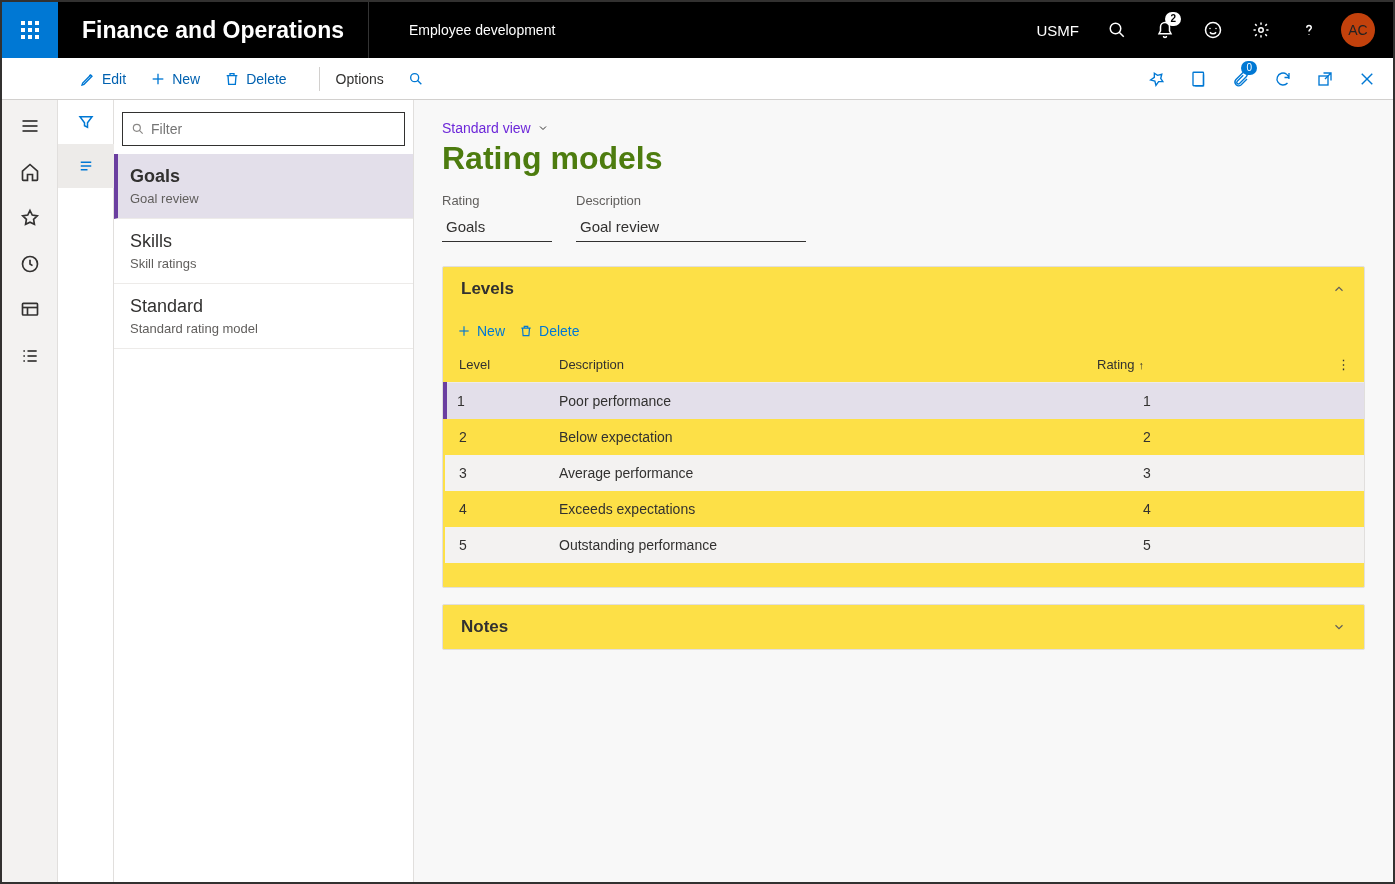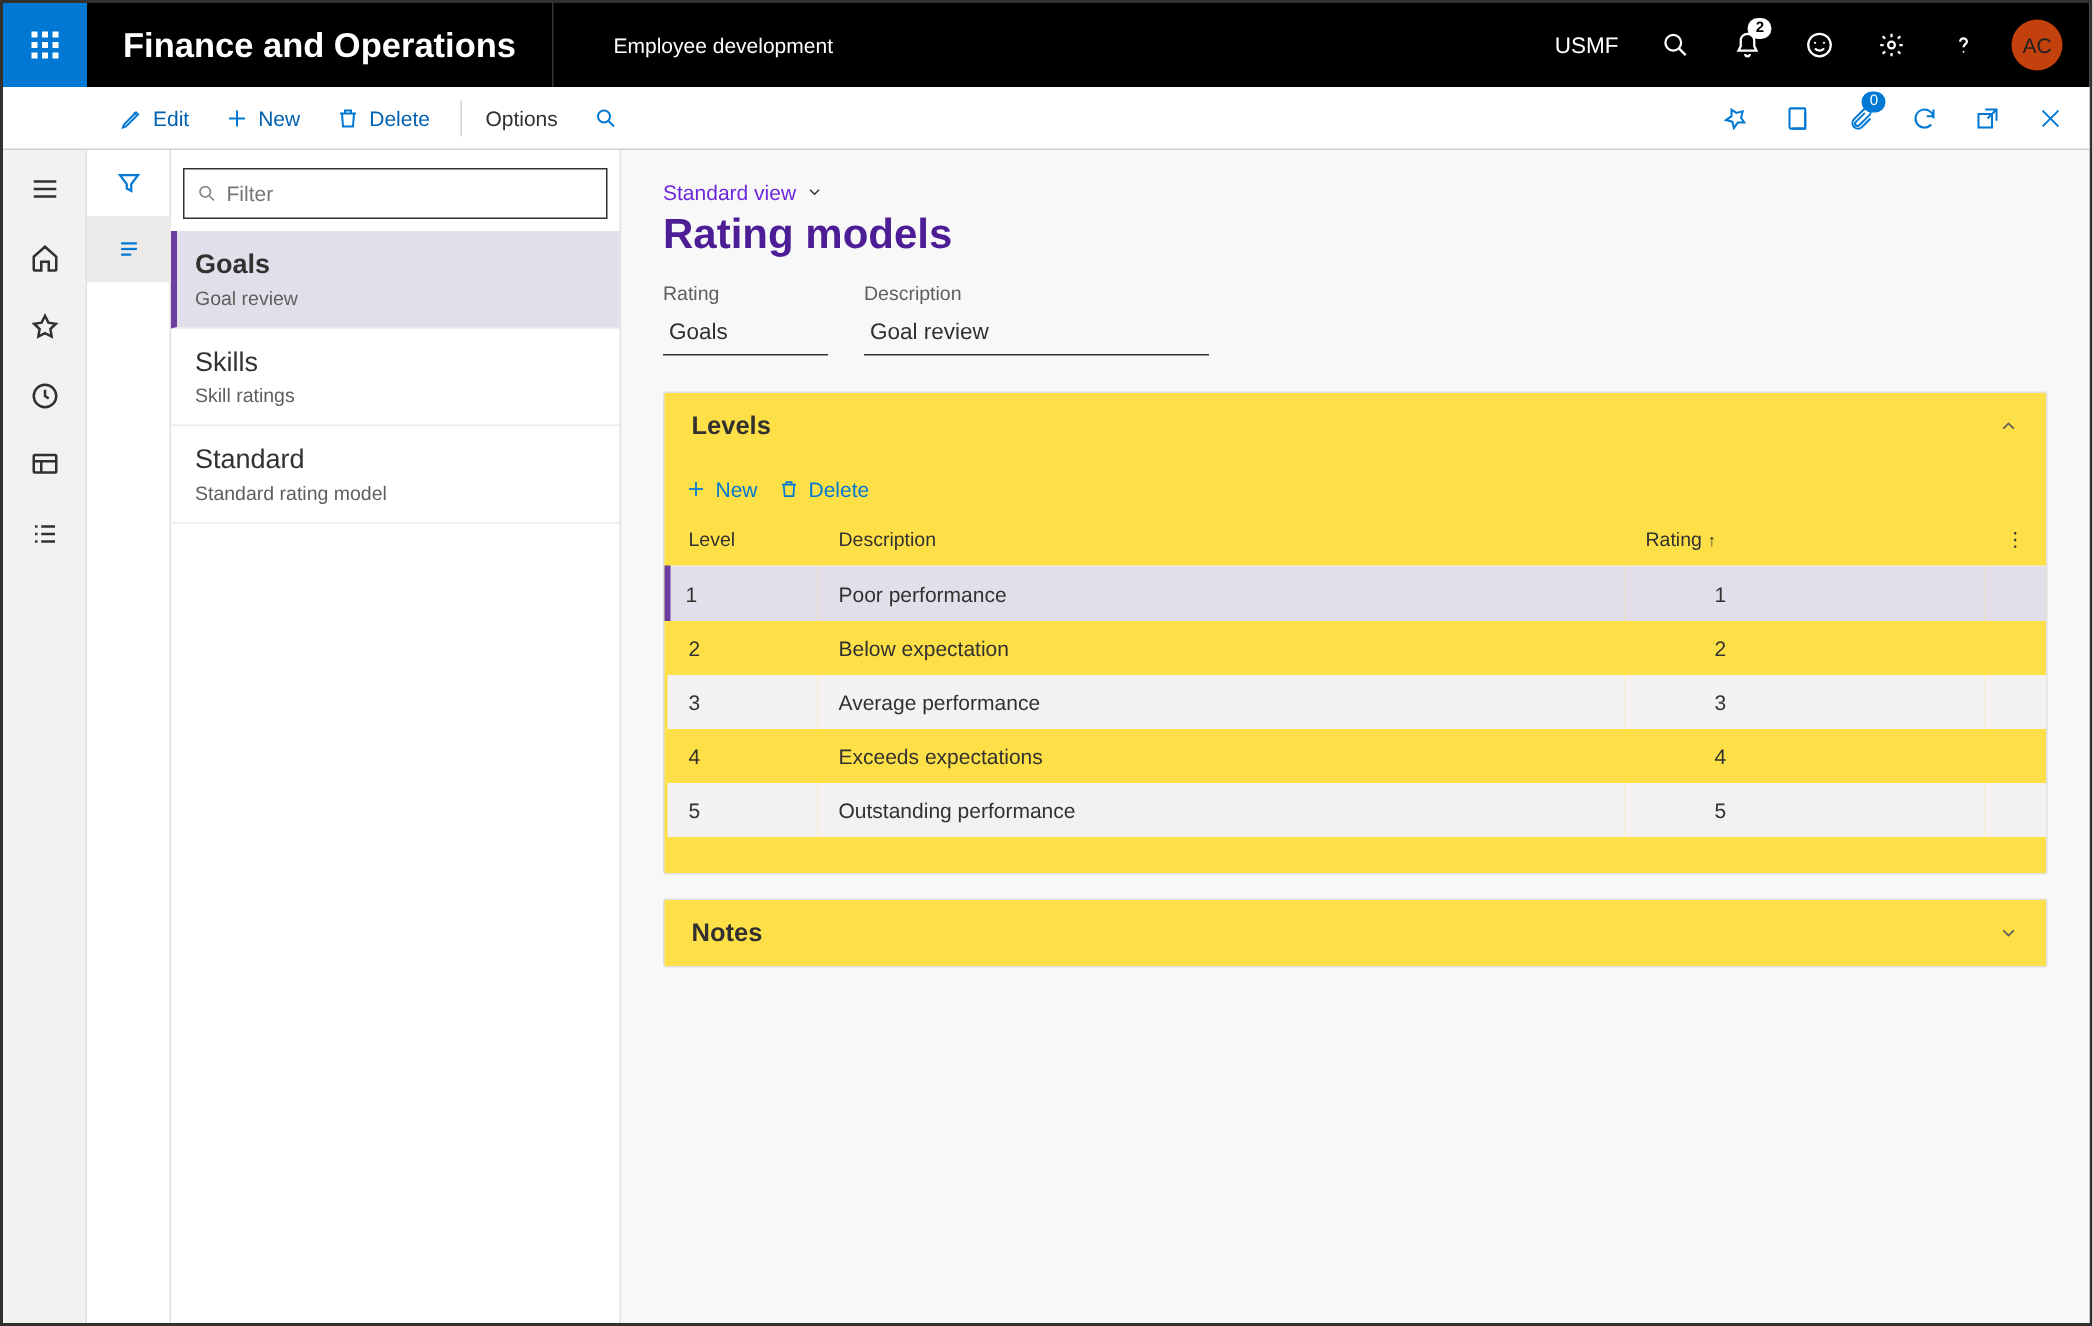--- a/index.html
+++ b/index.html
@@ -16,21 +16,21 @@
   .top-actions .tbtn { width:44px; height:56px; display:flex; align-items:center; justify-content:center; position:relative; cursor:pointer; }
   .top-actions .tbtn svg { stroke:#fff; fill:none; }
   .legal-entity { font-size:15px; padding: 0 12px; }
   .avatar { width:34px; height:34px; border-radius:50%; background:#c2410c; color:#222; display:flex; align-items:center; justify-content:center; font-size:14px; margin:0 10px 0 6px;}
   .badge { position:absolute; top:10px; right:6px; background:#fff; color:#000; font-size:10px; border-radius:10px; padding:0 5px; line-height:14px; font-weight:600;}
 
   
   .actionbar { height: 42px; border-bottom:1px solid #d2d0ce; display:flex; align-items:center; padding: 0 8px 0 70px; gap: 8px; background:#fff;}
   .actionbar .abtn { display:flex; align-items:center; gap:6px; font-size:14px; color:#0061b0; padding:4px 8px; cursor:pointer; }
   .actionbar .abtn svg { stroke:#0078d4; }
-  .actionbar .abtn.options { color:#323130; font-weight:400; border-left:1px solid #d2d0ce; padding-left:16px; margin-left:4px;}
+  .actionbar .abtn.options { color:#323130; font-weight:400; border-left:1px solid #d2d0ce; padding-left:16px; margin-left:16px;}
   .actionbar .spacer { flex:1; }
   .actionbar .right-icons { display:flex; gap:6px; align-items:center;}
   .actionbar .icbtn { width:36px; height:36px; display:flex; align-items:center; justify-content:center; cursor:pointer; position:relative;}
   .actionbar .icbtn svg { stroke:#0078d4; fill:none;}
   .pill { position:absolute; top:0; right:2px; background:#0078d4; color:#fff; font-size:10px; border-radius:10px; padding:0 5px; line-height:14px;}
 
   
   .body { flex:1; display:flex; min-height:0; }
   .navrail { width:56px; background:#f3f2f1; border-right:1px solid #e1dfdd; display:flex; flex-direction:column; align-items:center; padding-top:4px; gap:2px;}
   .navrail .nbtn { width:56px; height:44px; display:flex; align-items:center; justify-content:center; cursor:pointer; }
@@ -45,21 +45,21 @@
   .filterbox { margin: 0 8px 8px 8px; height:34px; border:1px solid #323130; display:flex; align-items:center; padding:0 8px; gap:6px;}
   .filterbox input { border:none; outline:none; font-size:14px; flex:1;}
   .listitem { padding: 12px 16px; border-bottom:1px solid #edebe9; cursor:pointer; }
   .listitem .li-title { font-size:18px; font-weight:400; color:#323130; }
   .listitem .li-sub { font-size:13px; color:#605e5c; margin-top:4px;}
   .listitem.selected { background:#e3dfea; border-left:4px solid #6b3fa0; padding-left:12px;}
   .listitem.selected .li-title { font-weight:600; }
 
   .main { flex:1; background:#f8f8f8; padding: 20px 28px; overflow:auto;}
   .viewrow { font-size:14px; color:#6d28d9; display:flex; align-items:center; gap:6px; margin-bottom:4px; cursor:pointer;}
-  .pagetitle { font-size:28px; font-weight:600; margin-bottom:16px; color:#4c1d95;}
+  .pagetitle { font-size:32px; font-weight:600; margin-bottom:16px; color:#4d7c0f;}
   .fieldrow { display:flex; gap:24px; margin-bottom:24px;}
   .field { display:flex; flex-direction:column; gap:4px;}
   .field label { font-size:13px; color:#605e5c;}
   .field .val { font-size:15px; border-bottom:1px solid #323130; padding: 6px 4px 6px 4px; min-width:110px;}
   .field .val.wide { min-width:230px; }
 
   .card { background:#fde047; border:1px solid #e1dfdd; border-radius:2px; margin-bottom:16px;}
   .card-header { display:flex; align-items:center; justify-content:space-between; padding:12px 18px; cursor:pointer;}
   .card-header h3 { font-size:17px; font-weight:600;}
   .card-body { padding: 4px 0 24px 0;}

